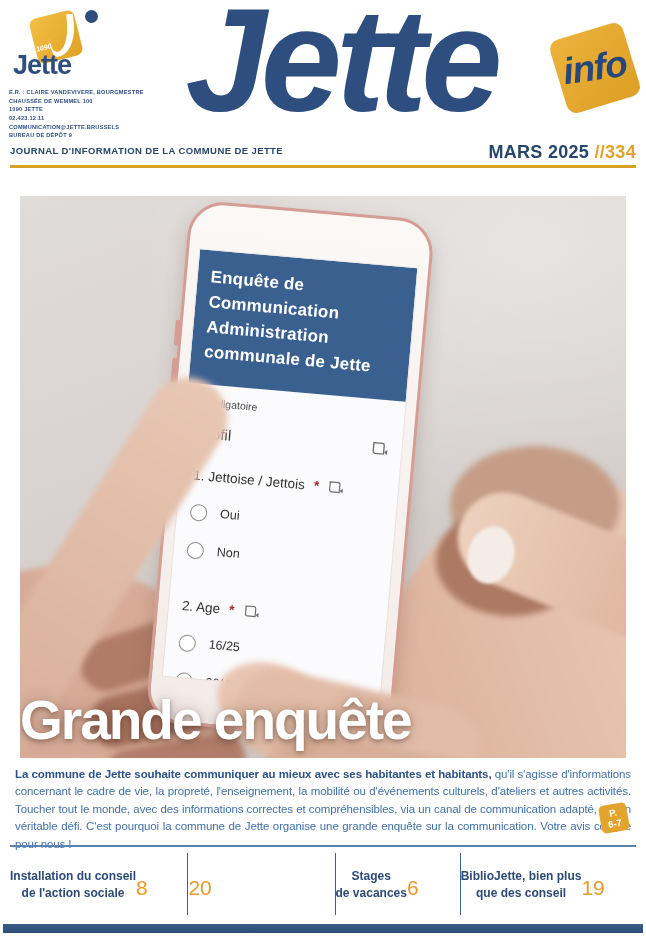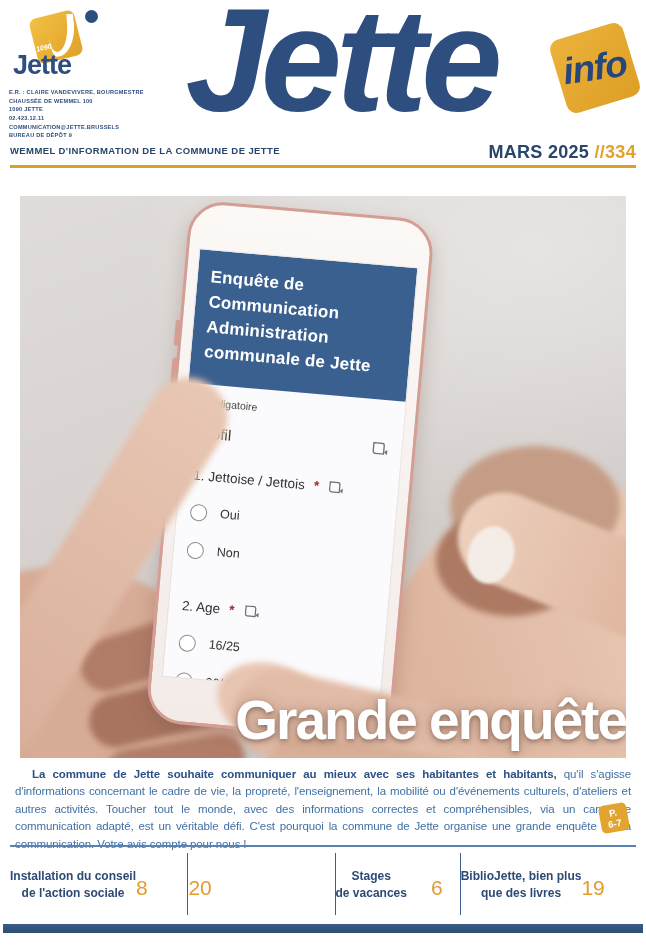--- a/index.html
+++ b/index.html
@@ -105,45 +105,45 @@
   .question-row { display:flex; align-items:center; gap:9px; font-size:13.5px; color:#323130; }
   .q1 { margin-top:27px; } .q2 { margin-top:40px; }
   .option { display:flex; align-items:center; gap:13px; margin-top:21px; font-size:12.5px; color:#323130; }
   .radio { width:17px; height:17px; border:1.6px solid #8f8d8b; border-radius:50%; background:#fff; flex:0 0 auto; }
   .home-btn {
     position:absolute; bottom:5px; left:50%; margin-left:-17px; width:34px; height:34px;
     border-radius:50%; background:#f7f2ef; border:2px solid #e4d6d0;
   }
 
   .headline {
-    position:absolute; z-index:5; left:0; right:0; bottom:8px; text-align:right;
+    position:absolute; z-index:5; left:0; right:0; bottom:8px; text-align:left;
     color:#fff; font-weight:bold; font-size:55px; line-height:59px; letter-spacing:-2px;
     text-shadow:0 2px 5px rgba(80,50,40,.5), 0 0 16px rgba(80,50,40,.28);
   }
 
   
   .lead {
     position:absolute; left:15px; right:15px; top:766px;
     font-size:11.5px; line-height:17.4px; letter-spacing:-.1px;
     text-align:justify; color:#4070a6;
   }
-  .lead b { color:#2c5287;margin-left:17px; }
+  .lead b { color:#2c5287; }
   .page-badge {
     position:absolute; right:18px; top:804px; width:28px; height:28px;
     background:#e2a42e; border-radius:5px; transform:rotate(-10deg);
     color:#fff; font-size:9.5px; font-weight:bold; text-align:center; line-height:1.2;
     display:flex; flex-direction:column; justify-content:center;
   }
 
   .blue-rule { position:absolute; left:10px; right:10px; top:845px; height:2px; background:#5b82b0; }
 
   
   .footer { position:absolute; left:10px; right:10px; top:853px; height:62px; display:flex; }
   .foot-item { display:flex; flex-direction:row; align-items:center; justify-content:flex-start; padding-top:2px; }
-  .fi1 { flex:0 0 28.5%; } .fi2 { flex:0 0 23.5%; } .fi3 { flex:0 0 20%;gap:24px; } .fi4 { flex:1 1 auto; }
+  .fi1 { flex:0 0 28.5%; } .fi2 { flex:0 0 23.5%; } .fi3 { flex:0 0 20%; } .fi4 { flex:1 1 auto; }
   .fi1,.fi2,.fi3 { border-right:1.6px solid #3c5f8c; }
   .foot-label { font-size:12px; font-weight:bold; color:#2d4a77; text-align:center; line-height:1.4; white-space:pre-line; }
   .foot-page { margin-top:6px; font-size:21px; color:#e59a2b; }
 
   .bottom-bar { position:absolute; left:3px; right:3px; top:924px; height:9px; background:linear-gradient(180deg,#3a5e86,#2c4d74); }
 </style>
 </head>
 <body>
 
 <div class="page">
@@ -164,21 +164,21 @@
 COMMUNICATION@JETTE.BRUSSELS
 BUREAU DE DÉPÔT 9</div>
   </div>
 
   <div class="main-title">Jette</div>
 
   <div class="info-badge">
     <span>info</span>
   </div>
 
-  <div class="journal-line">WEMMEL D'INFORMATION DE LA COMMUNE DE JETTE</div>
+  <div class="journal-line">JOURNAL D'INFORMATION DE LA COMMUNE DE JETTE</div>
   <div class="issue-line">
     <span class="issue-month">MARS 2025</span>
     <span class="issue-number">//334</span>
   </div>
   <div class="gold-rule"></div>
 
   <div class="photo">
     <div class="shape z1 hl-palm"></div>
     <div class="shape z1 hl-f1"></div>
     <div class="shape z1 hl-f2"></div>
@@ -270,20 +270,20 @@
     <div class="foot-item fi2">
       <div class="foot-page">20</div>
     </div>
     <div class="foot-item fi3">
       <div class="foot-label">Stages
 de vacances</div>
       <div class="foot-page">6</div>
     </div>
     <div class="foot-item fi4">
       <div class="foot-label">BiblioJette, bien plus
-que des livres</div>
+que des conseil</div>
       <div class="foot-page">19</div>
     </div>
   </div>
 
   <div class="bottom-bar"></div>
 
 </div>
 
 </body></html>

